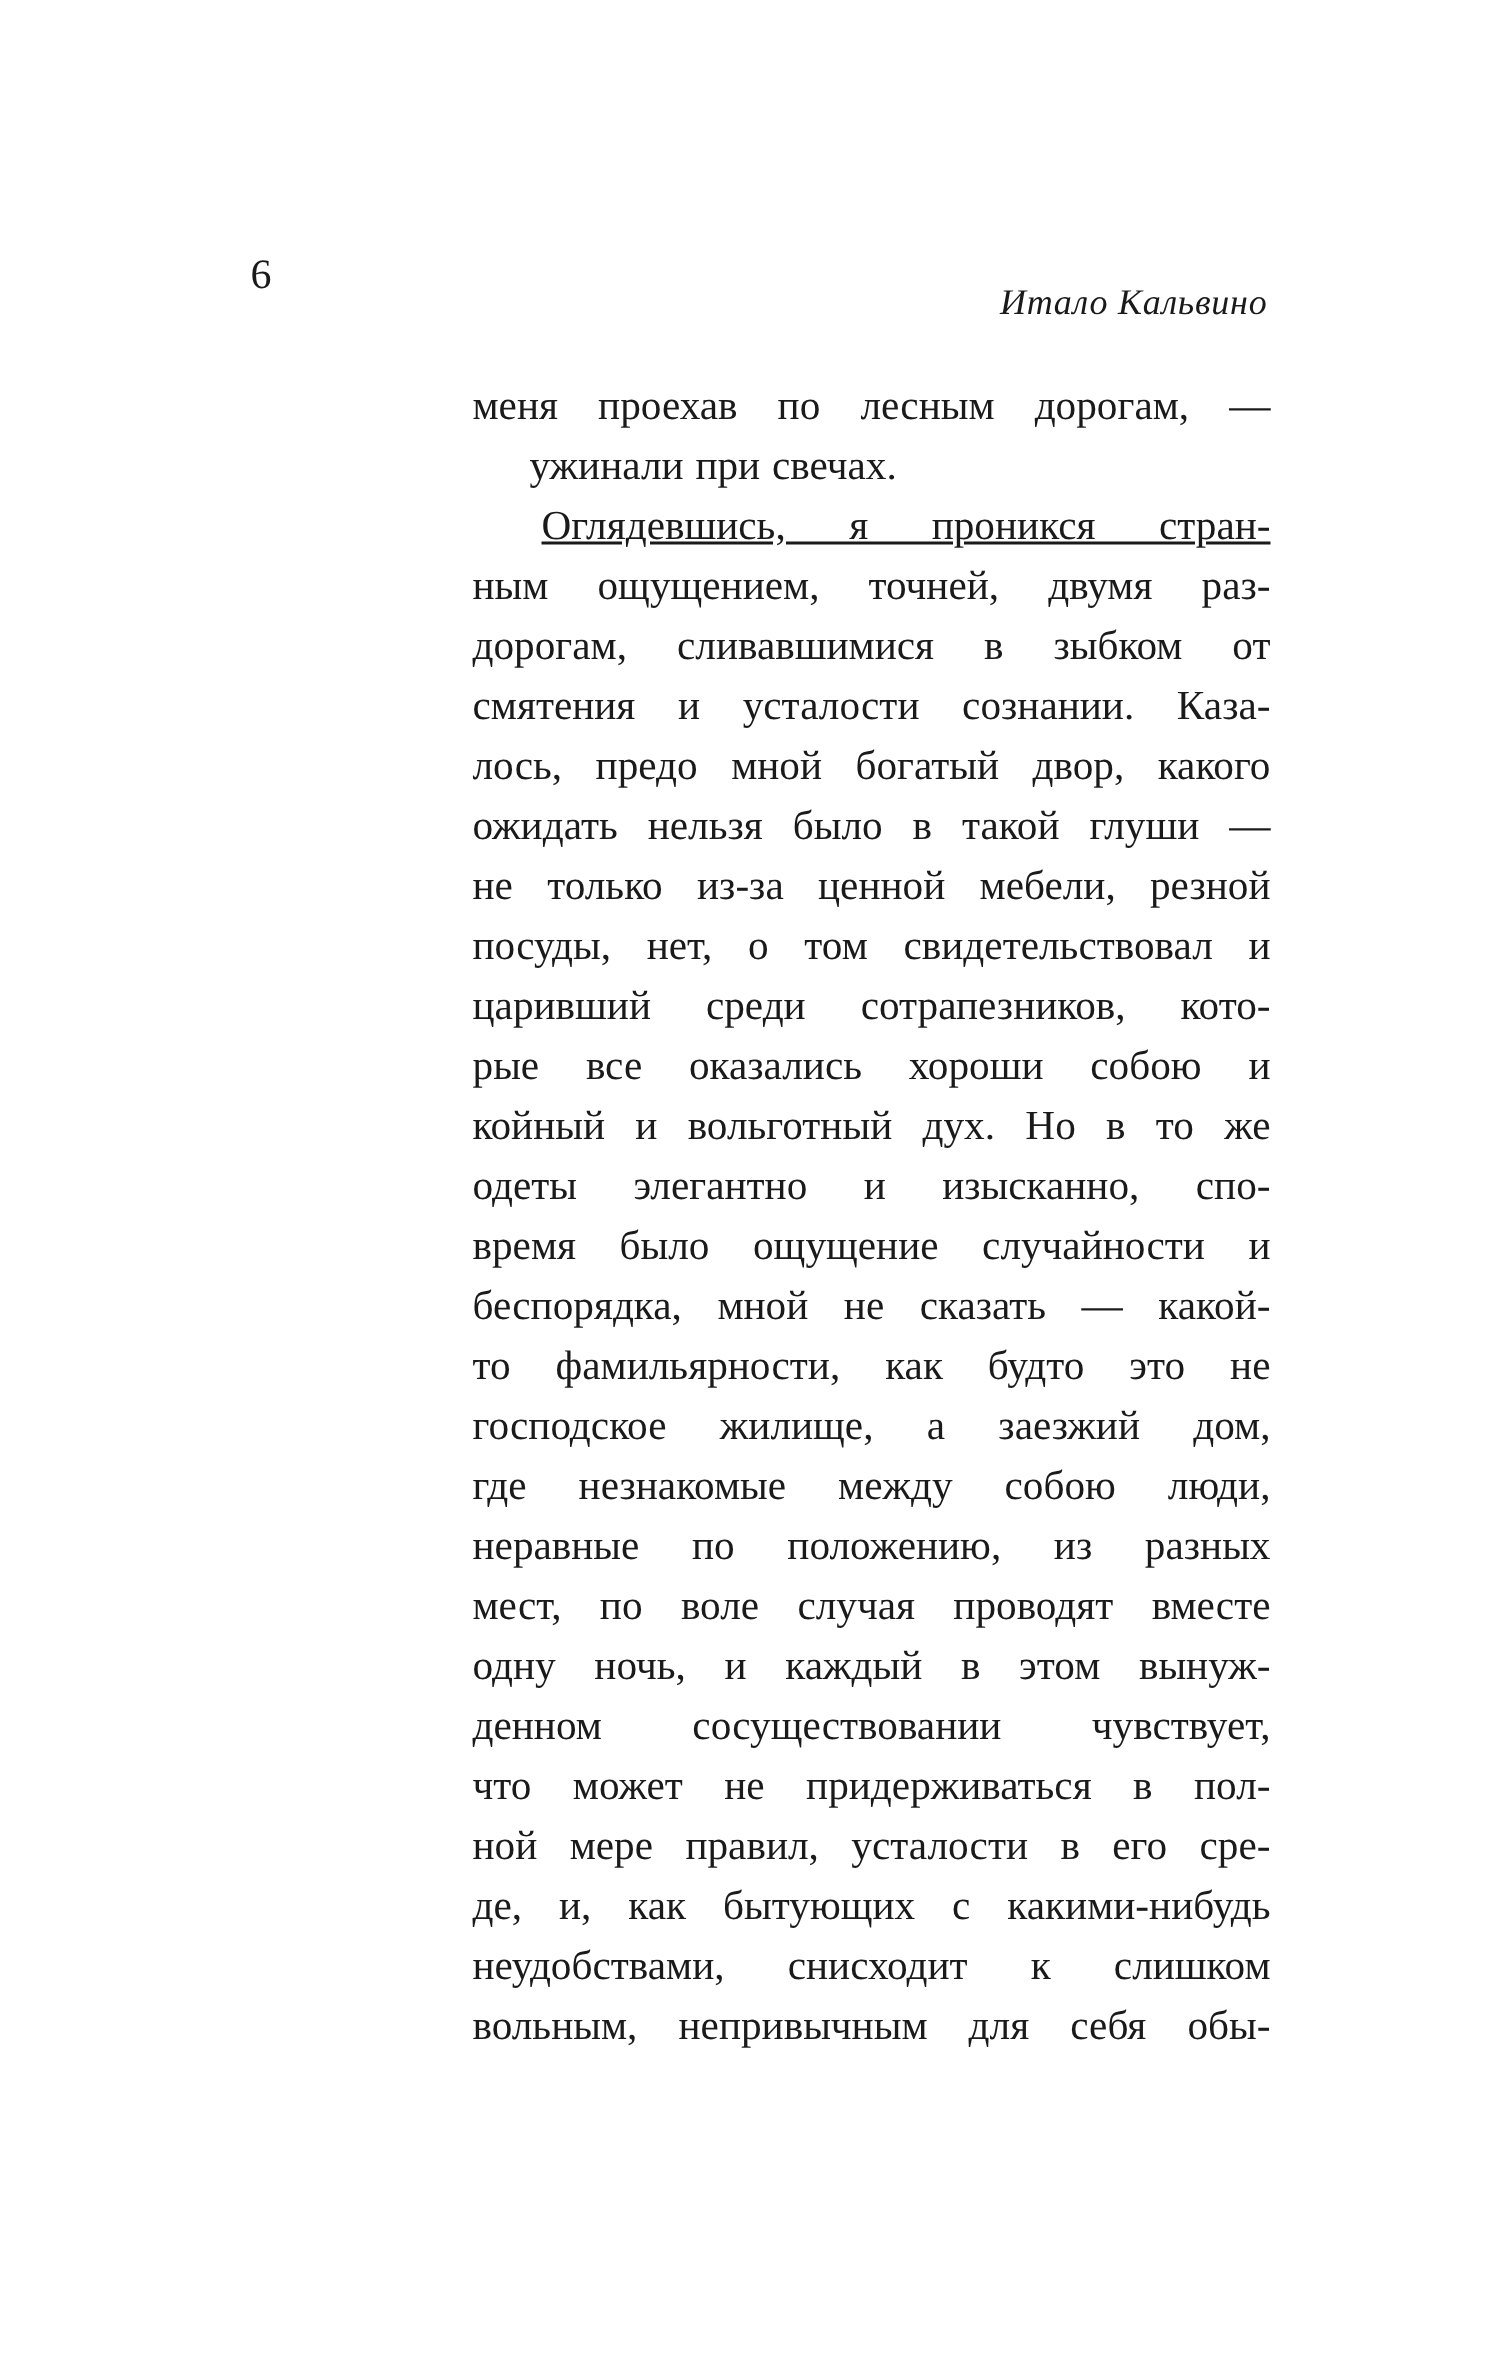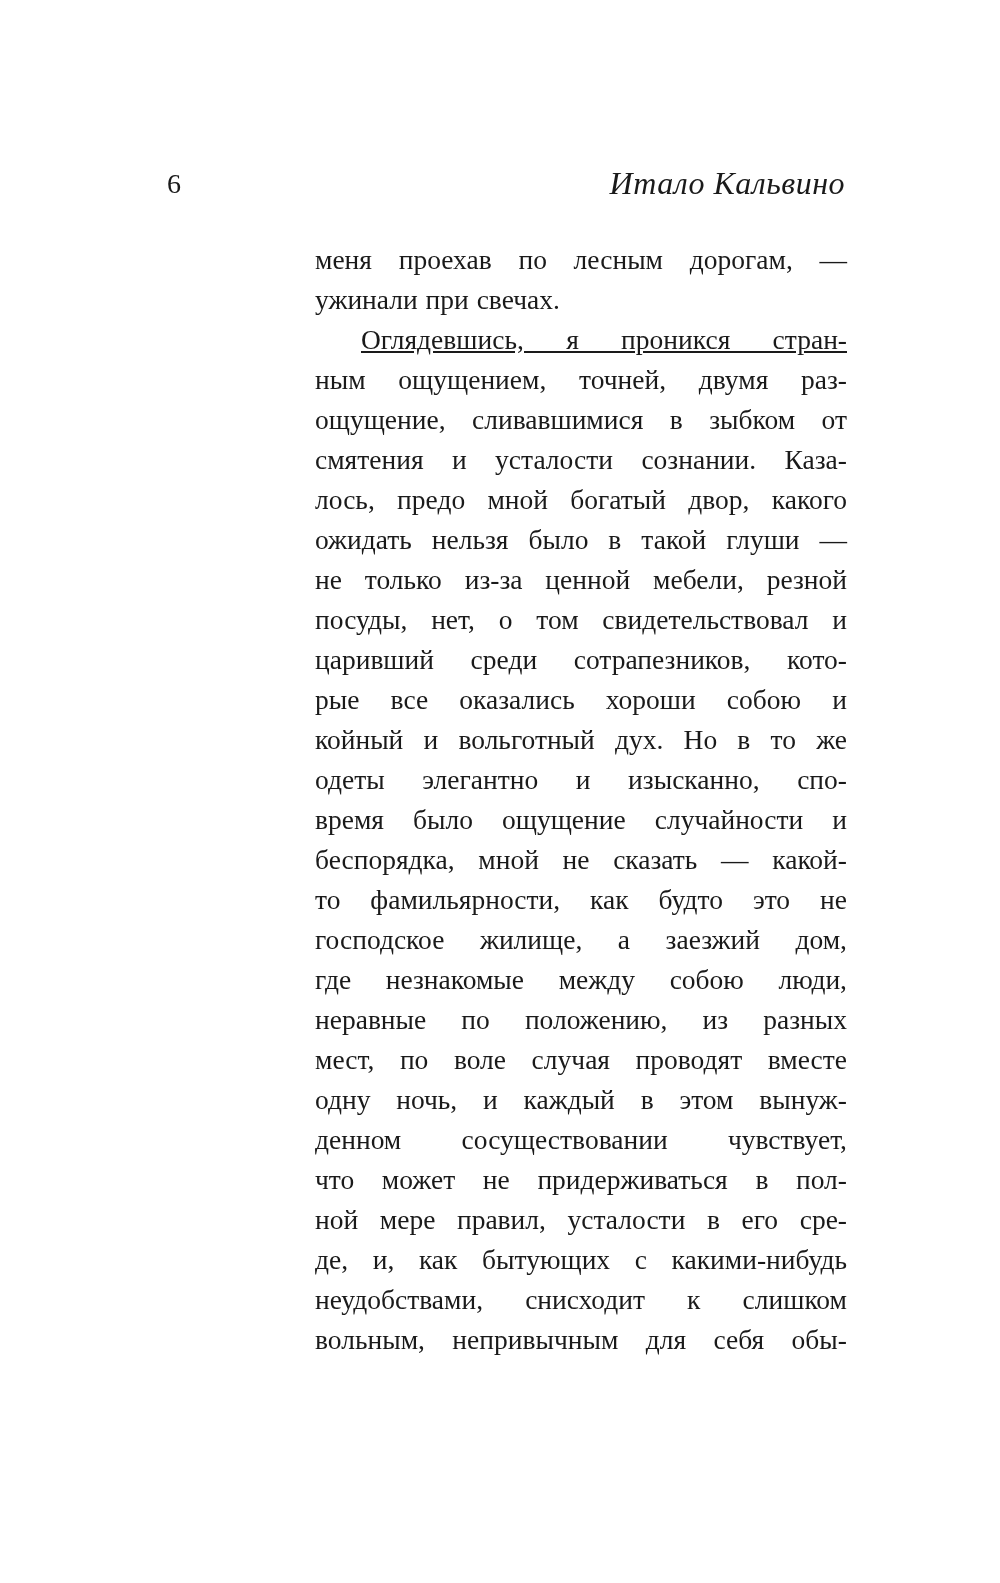--- a/index.html
+++ b/index.html
@@ -19,61 +19,62 @@
   .page-number {
     position: absolute;
     left: 167px;
     top: 168px;
     font-size: 28px;
     line-height: 32px;
   }
   .running-title {
     position: absolute;
     right: 155px;
-    top: 167px;
-    font-size: 32px;
+    top: 186px;
+    font-size: 24px;
     line-height: 32px;
     font-style: italic;
     letter-spacing: 0.5px;
     margin-left: 39px;
   }
   .text-block {
     position: absolute;
     left: 315px;
-    top: 240px;
+    top: 250px;
     width: 532px;
   }
   .line {
     font-size: 27.5px;
     line-height: 40px;
     text-align: justify;
     text-align-last: justify;
     white-space: normal;
     word-spacing: 1px;
   }
   .line.indent {
     text-indent: 46px;
     text-decoration: underline;
   }
   .line.para-end {
     text-align-last: left;
+    margin-left: 38px;
   }
 </style>
 </head>
 <body>
 
 <div class="page">
   <div class="page-number">6</div>
   <div class="running-title">Итало Кальвино</div>
   <div class="text-block">
       <div class="line">меня проехав по лесным дорогам, —</div>
       <div class="line para-end">ужинали при свечах.</div>
       <div class="line indent">Оглядевшись, я проникся стран-</div>
       <div class="line">ным ощущением, точней, двумя раз-</div>
-      <div class="line">ощущение, сливавшимися в зыбком от</div>
+      <div class="line">дорогам, сливавшимися в зыбком от</div>
       <div class="line">смятения и усталости сознании. Каза-</div>
       <div class="line">лось, предо мной богатый двор, какого</div>
       <div class="line">ожидать нельзя было в такой глуши —</div>
       <div class="line">не только из-за ценной мебели, резной</div>
       <div class="line">посуды, нет, о том свидетельствовал и</div>
       <div class="line">царивший среди сотрапезников, кото-</div>
       <div class="line">рые все оказались хороши собою и</div>
       <div class="line">койный и вольготный дух. Но в то же</div>
       <div class="line">одеты элегантно и изысканно, спо-</div>
       <div class="line">время было ощущение случайности и</div>

